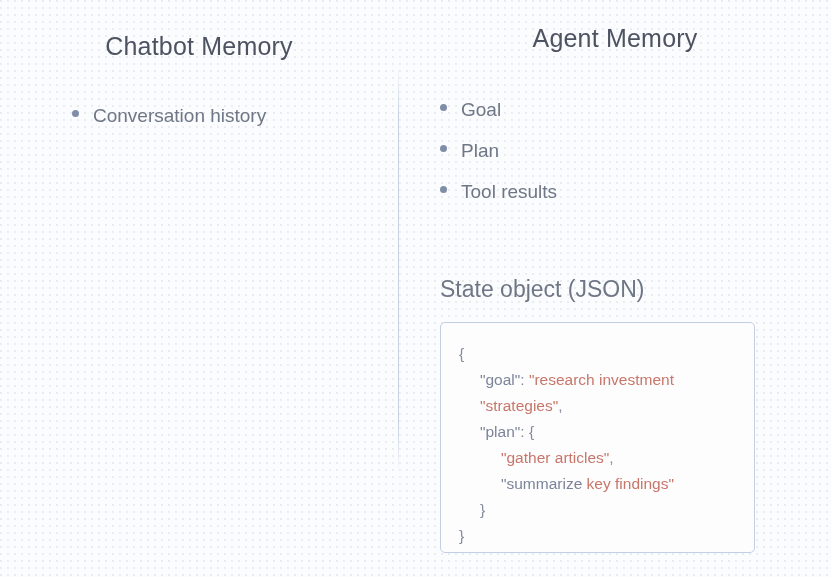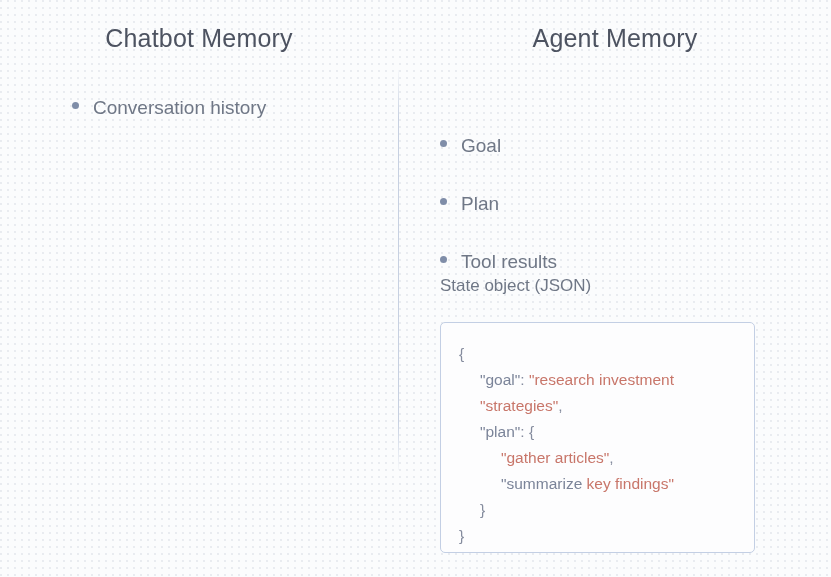--- a/index.html
+++ b/index.html
@@ -21,21 +21,21 @@
 
   
   .board {
     position: absolute;
     inset: 0;
   }
 
   .col-left {
     position: absolute;
     left: 0;
-    top: 0;
+    top: 8px;
     width: 398px;
     height: 458px;
   }
   .col-right {
     position: absolute;
     left: 399px;
     top: 0;
     width: 432px;
     height: 411px;
   }
@@ -79,39 +79,39 @@
 
   .bullet-item {
     display: flex;
     align-items: baseline;
     color: #6f7786;
     font-size: 19px;
     font-weight: 300;
     white-space: nowrap;
   }
   .bullets.left  .bullet-item { margin-bottom: 21px; }
-  .bullets.right .bullet-item { margin-bottom: 19px; margin-top: 36px; }
+  .bullets.right .bullet-item { margin-bottom: 19px; }
 
   .dot {
     width: 7px;
     height: 7px;
     border-radius: 50%;
     background: #7f8da8;
     flex: 0 0 auto;
     margin-right: 14px;
     position: relative;
     top: -5px;
   }
 
   
   .state-label {
     position: absolute;
     left: 440px;
     top: 276px;
-    font-size: 17px;
+    font-size: 23px;
     font-weight: 300;
     color: #6f7786;
     white-space: nowrap;
   }
 
   
   .code-card {
     position: absolute;
     left: 440px;
     top: 322px;

